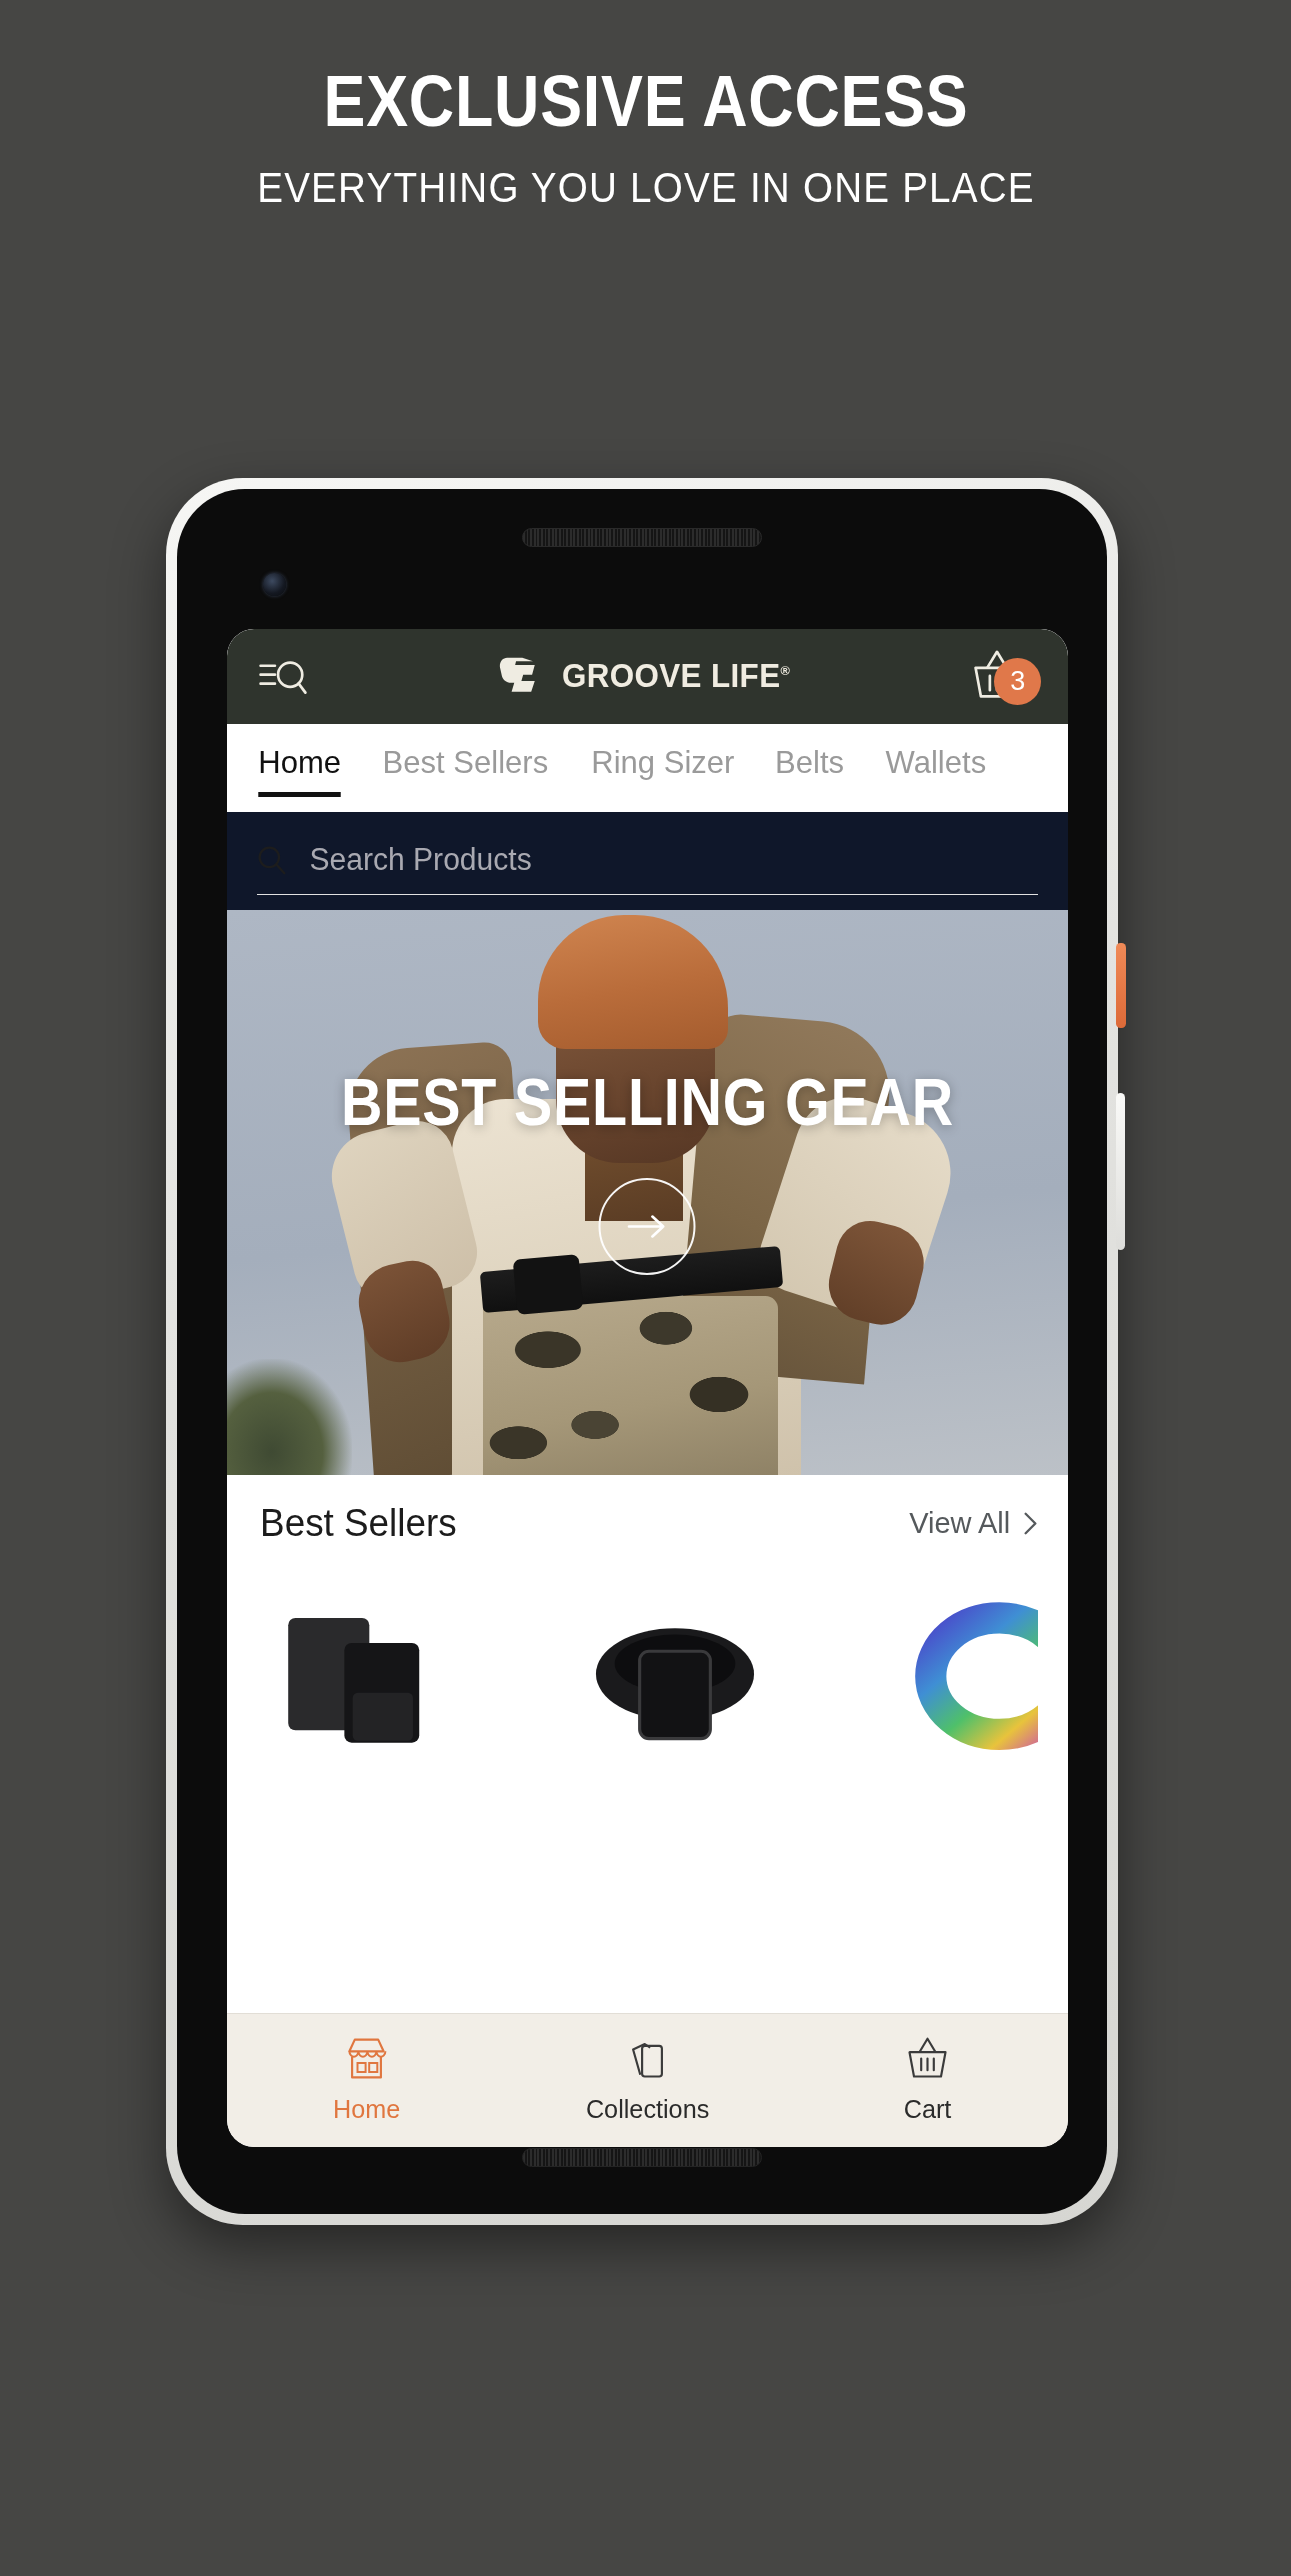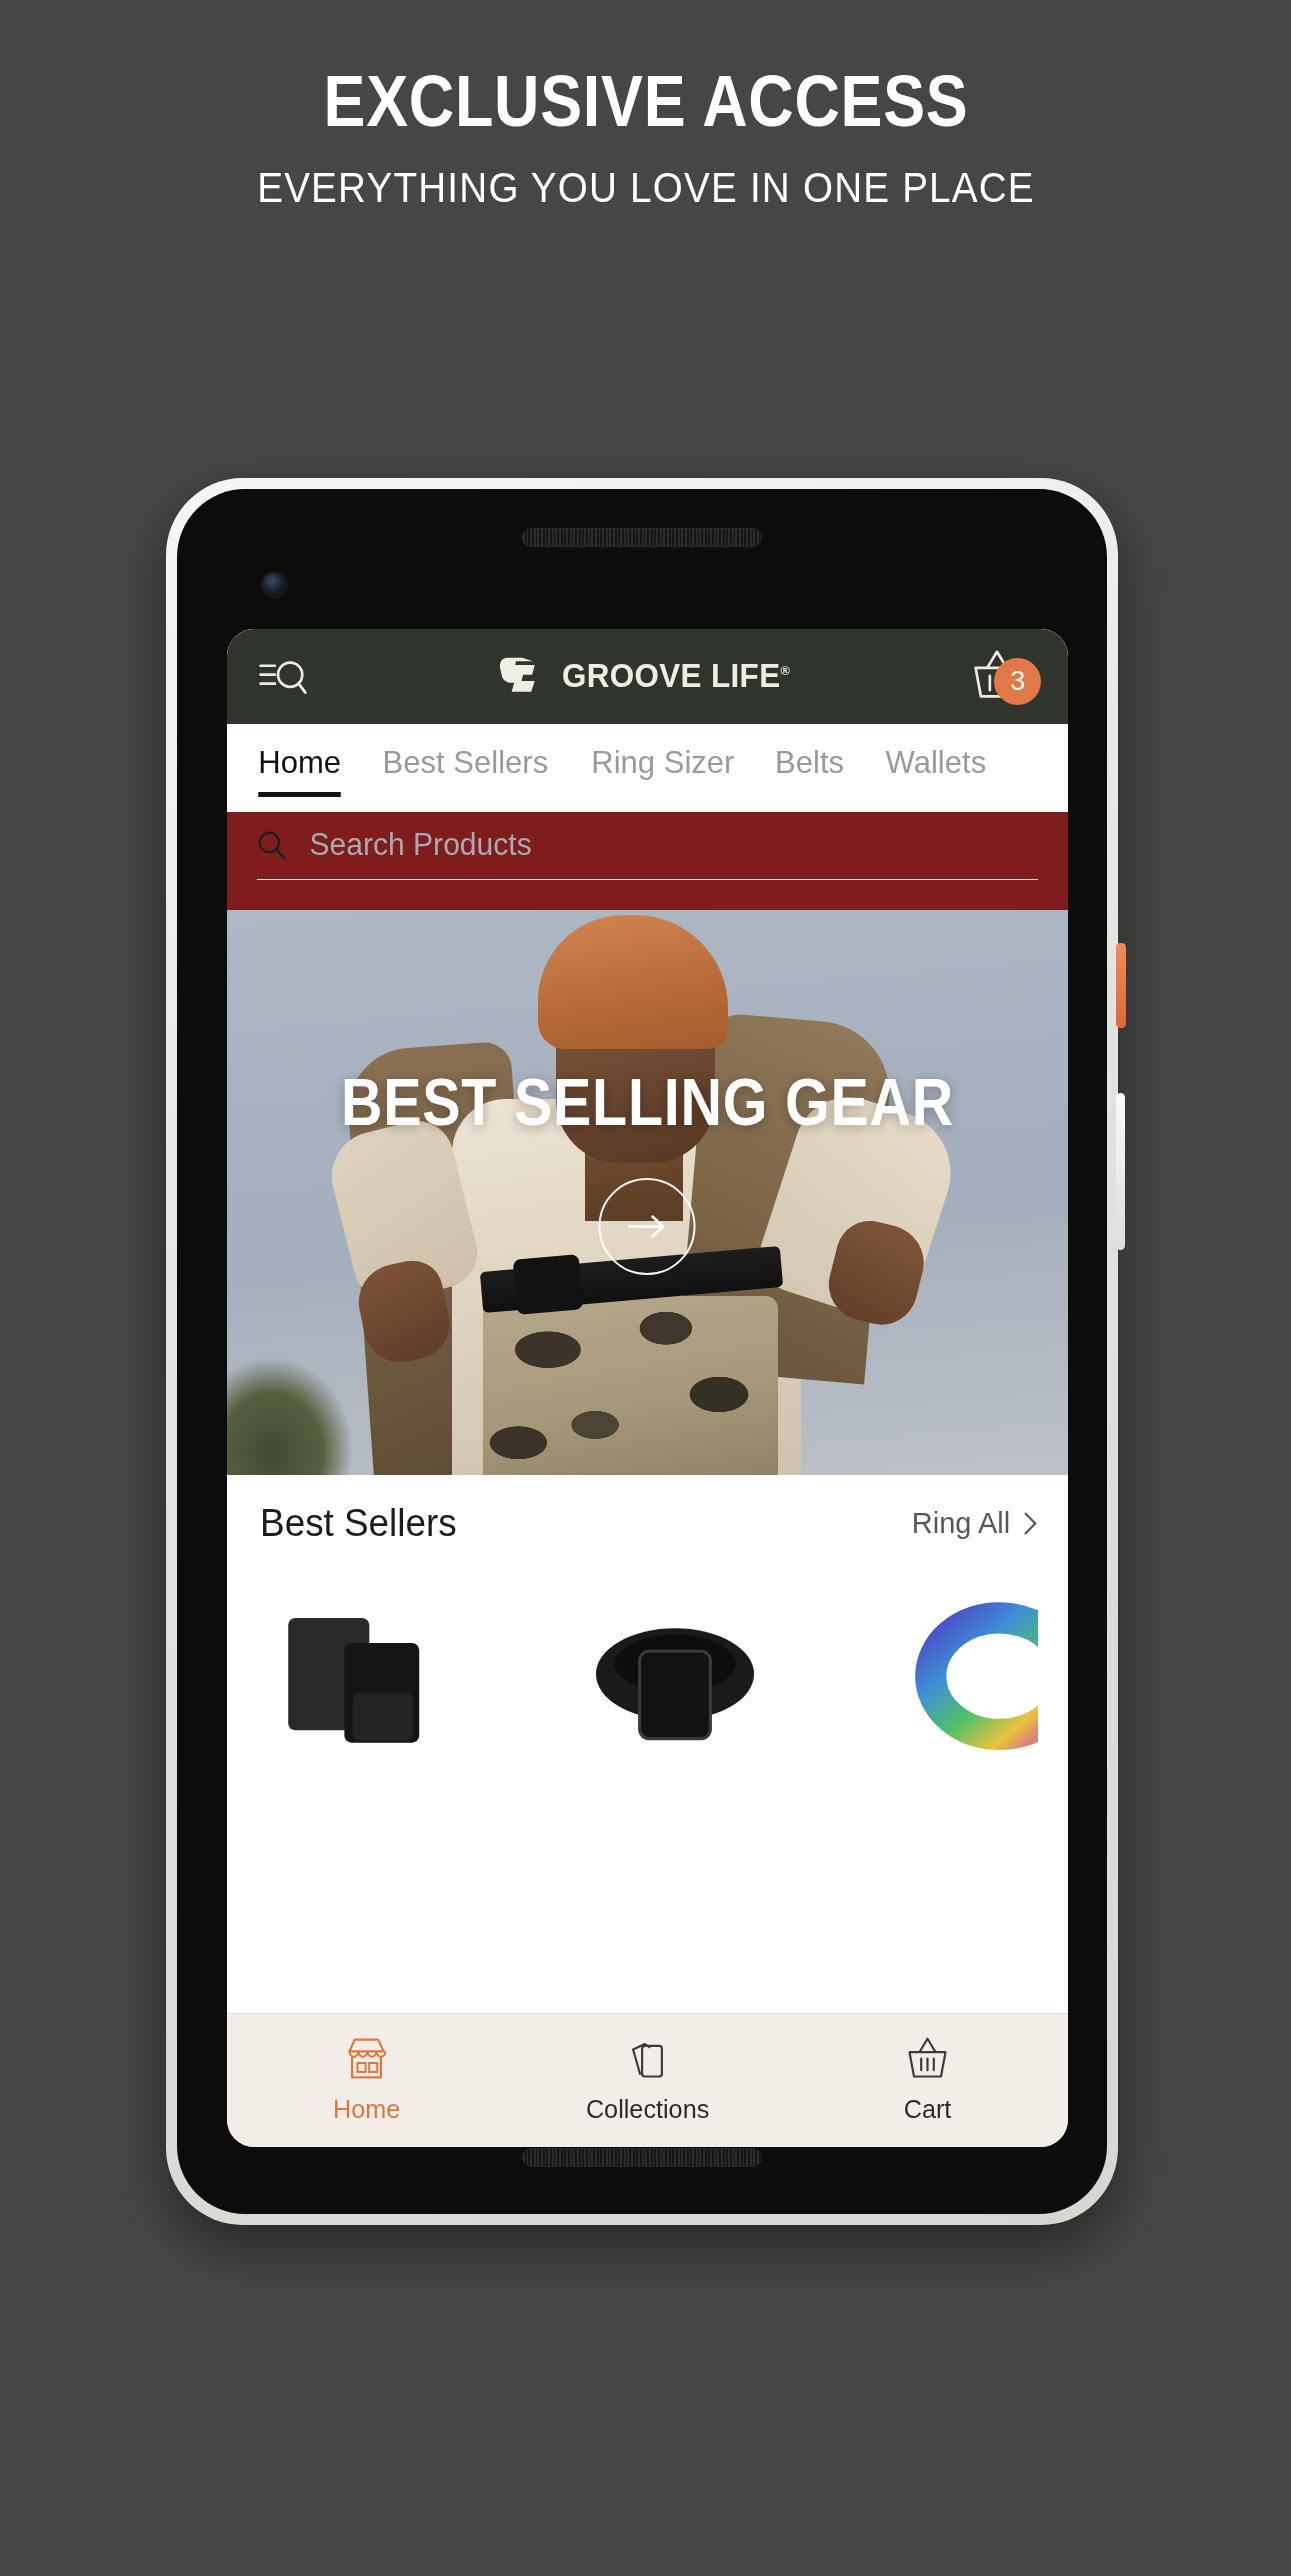--- a/index.html
+++ b/index.html
@@ -194,22 +194,22 @@
     height: 4.5px;
     background: #111;
   }
 
   
   .searchbar {
     flex: 0 0 auto;
     height: 98px;
     padding: 0 30px;
     display: flex;
-    align-items: flex-start;
-    background: #7f1d1d;
+    align-items: center;
+    background: #0f172a;
   }
   .search-inner {
     flex: 1;
     display: flex;
     align-items: center;
     gap: 19.7px;
     border-bottom: 1.8px solid #e2e2e2;
     height: 68px;
   }
   .search-glass { width: 30px; height: 30px; flex: 0 0 auto; }
@@ -515,21 +515,21 @@
           <svg viewBox="0 0 52 30" fill="none">
             <path d="M6 15h38M32 4l12 11-12 11" stroke="#ffffff" stroke-width="3" stroke-linecap="round" stroke-linejoin="round"></path>
           </svg>
         </div>
       </div>
 
       <div class="section">
         <div class="section-head">
           <div class="section-title">Best Sellers</div>
           <div class="view-all">
-            <span>Ring All</span>
+            <span>View All</span>
             <svg class="chev" viewBox="0 0 17 28" fill="none">
               <path d="M3 3l11 11L3 25" stroke="#55595c" stroke-width="2.6" stroke-linecap="round" stroke-linejoin="round"></path>
             </svg>
           </div>
         </div>
         <div class="products">
           <div class="product">
             <svg viewBox="0 0 200 160">
               <rect x="30" y="24" width="78" height="108" rx="7" fill="#2a2a2c"></rect>
               <rect x="84" y="48" width="72" height="96" rx="7" fill="#151517"></rect>

